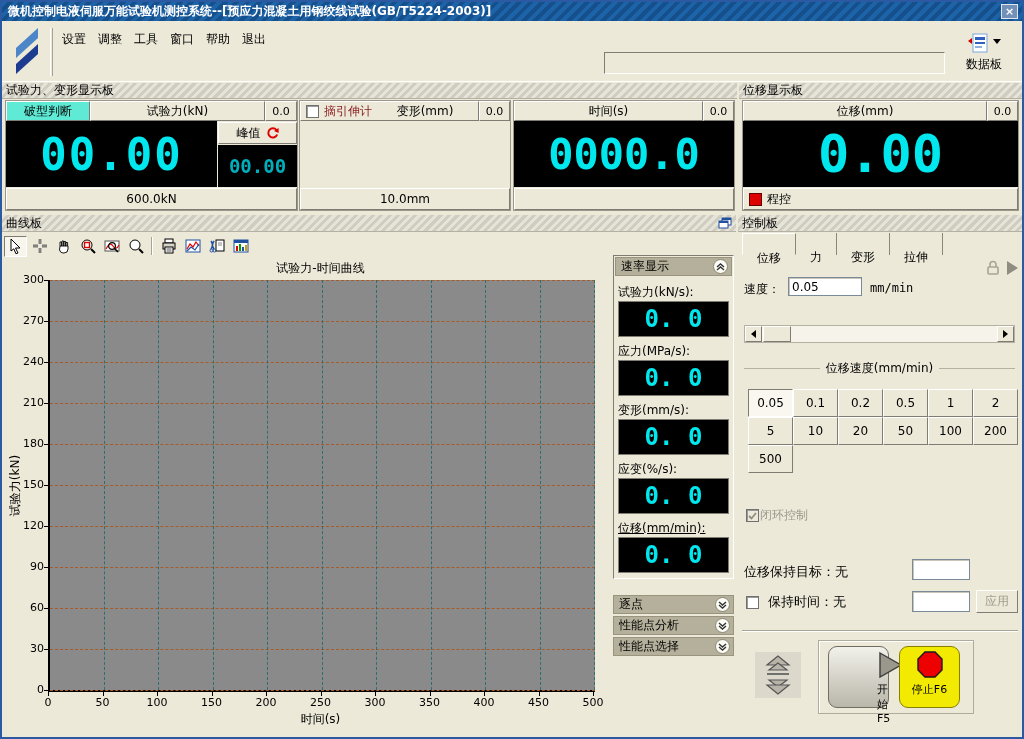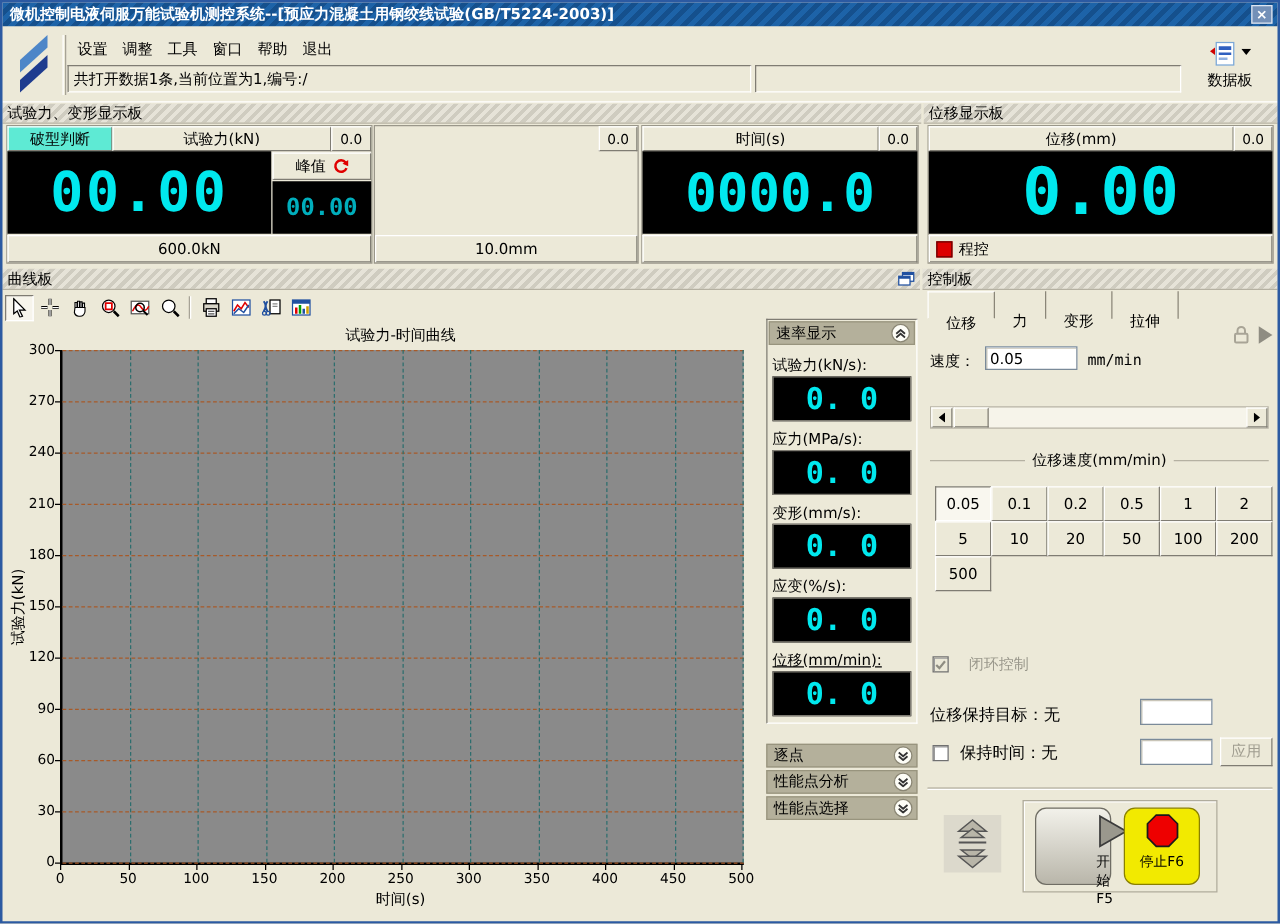--- a/index.html
+++ b/index.html
@@ -56,23 +56,20 @@
     <div id="closebtn">×</div>
   </div>
 
   <div class="abs" style="left:2px; top:21px; width:1020px; height:61px; border-bottom:1px solid #fff;">
     <svg class="abs" style="left:6px; top:5px;" width="38" height="50" viewBox="0 0 38 50">
       <path d="M30 2 L8 22 L8 32 L30 12 Z" fill="#4d86c8"></path>
       <path d="M8 48 L30 28 L30 18 L8 38 Z" fill="#1e3c8f"></path>
     </svg>
     <div class="abs grip" style="left:48px; top:7px; height:48px;"></div>
     <div id="menubar" class="abs" style="left:54px; top:8px;"><span>设置</span><span>调整</span><span>工具</span><span>窗口</span><span>帮助</span><span>退出</span></div>
-    <div class="sunken abs" style="left:52px; top:31px; width:547px; height:22px; display:flex; align-items:center; padding-left:4px;">
-      <span>共打开数据1条,当前位置为1,编号:/</span>
-    </div>
     <div class="sunken abs" style="left:602px; top:31px; width:341px; height:22px;">
       <span></span>
     </div>
     <div class="abs" style="left:946px; top:12px; width:72px; height:46px; text-align:center;">
       <svg width="22" height="20" viewBox="0 0 22 20">
         <polygon points="1,8 5,5 5,11" fill="#d00000"></polygon>
         <rect x="6" y="1" width="14" height="18" fill="#fff" stroke="#7aa7d8"></rect>
         <rect x="8" y="4" width="10" height="3" fill="#3060c0"></rect>
         <rect x="8" y="9" width="10" height="2" fill="#3060c0"></rect>
         <rect x="8" y="13" width="7" height="2" fill="#90b0e0"></rect>
@@ -99,20 +96,25 @@
         <svg width="13" height="13" viewBox="0 0 13 13">
           <path d="M10.5 3 A4.6 4.6 0 1 0 11.2 7.5" fill="none" stroke="#e00000" stroke-width="2"></path>
           <polygon points="12.6,1 12.6,6 8,4" fill="#e00000"></polygon>
         </svg>
       </div>
       <div class="abs display" style="left:212px; top:44px; width:79px; height:42px; font-size:19px; color:#00aebc;">00.00</div>
       <div class="abs raised" style="left:0px; top:87px; width:291px; height:22px; display:flex; align-items:center; justify-content:center;">600.0kN</div>
     </div>
 
     <div class="abs" style="left:297px; top:17px; width:212px; height:111px; border:1px solid #9a978a;">
+      <div class="abs raised" style="left:0; top:0; width:179px; height:20px; display:flex; align-items:center;">
+        <span class="checkbox" style="margin-left:5px;"></span>
+        <span style="margin-left:5px; color:#8b2222;">摘引伸计</span>
+        <span style="flex:1; text-align:center;">变形(mm)</span>
+      </div>
       <div class="abs raised" style="left:179px; top:0; width:31px; height:20px; display:flex; align-items:center; justify-content:center; font-size:11px;">0.0</div>
       <div class="abs raised" style="left:0; top:87px; width:210px; height:22px; display:flex; align-items:center; justify-content:center;">10.0mm</div>
     </div>
 
     <div class="abs" style="left:511px; top:17px; width:222px; height:111px; border:1px solid #9a978a;">
       <div class="abs raised" style="left:0; top:0; width:189px; height:20px; display:flex; align-items:center; justify-content:center;">时间(s)</div>
       <div class="abs raised" style="left:189px; top:0; width:31px; height:20px; display:flex; align-items:center; justify-content:center; font-size:11px;">0.0</div>
       <div class="abs display" style="left:0; top:20px; width:220px; height:66px; font-size:42px;">0000.0</div>
       <div class="abs raised" style="left:0; top:87px; width:220px; height:22px;"></div>
     </div>
@@ -401,21 +403,21 @@
         <div class="gridbtn" style="left: 225px; top: 0px;">2</div>
         <div class="gridbtn" style="left: 0px; top: 28px;">5</div>
         <div class="gridbtn" style="left: 45px; top: 28px;">10</div>
         <div class="gridbtn" style="left: 90px; top: 28px;">20</div>
         <div class="gridbtn" style="left: 135px; top: 28px;">50</div>
         <div class="gridbtn" style="left: 180px; top: 28px;">100</div>
         <div class="gridbtn" style="left: 225px; top: 28px;">200</div>
         <div class="gridbtn" style="left: 0px; top: 56px;">500</div>
       </div>
 
-    <div class="abs" style="left:8px; top:308px; display:flex; align-items:center; gap:16px;">
+    <div class="abs" style="left:8px; top:292px; display:flex; align-items:center; gap:1px;">
       <span class="checkbox disabled">
         <svg width="9" height="8" viewBox="0 0 9 8">
             <polyline points="1,4 3.5,6.5 8,1" fill="none" stroke="#8f8d82" stroke-width="1.8"></polyline>
           </svg>
       </span>
       <span style="color:#9a988c;">闭环控制</span>
     </div>
 
     <div class="abs" style="left:6px; top:348px; font-size:13px;">位移保持目标：无</div>
     <div class="abs inputbox" style="left:174px; top:344px; width:58px; height:21px;"></div>

